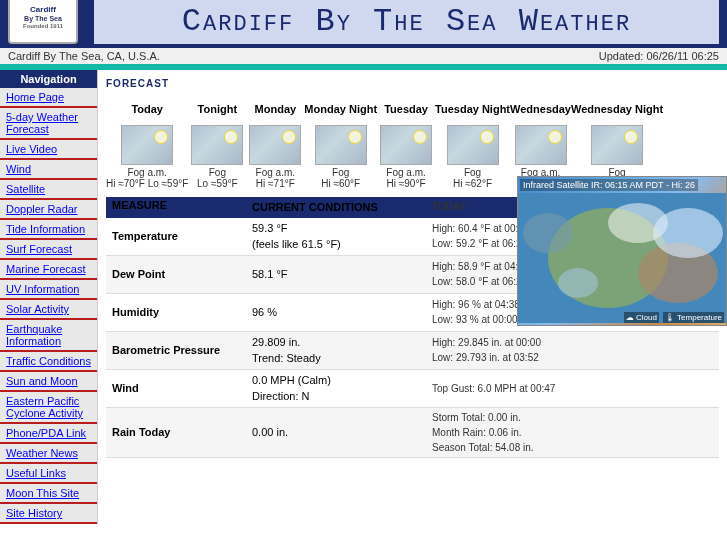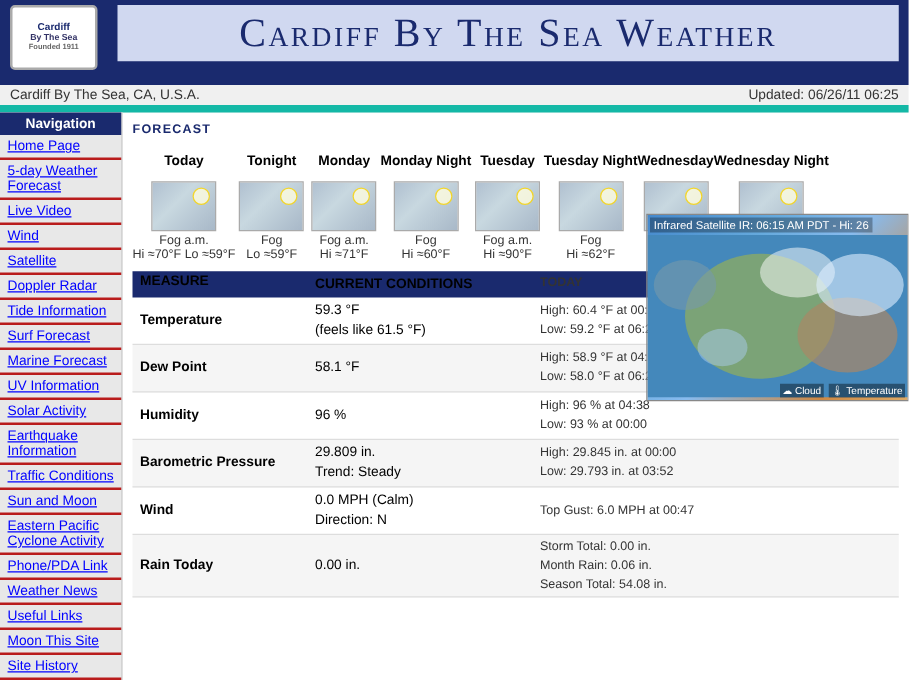--- a/index.html
+++ b/index.html
@@ -1,24 +1,24 @@
 <!DOCTYPE html>
 <html><head>
   <meta charset="utf-8">
   <style>
     * { margin: 0; padding: 0; box-sizing: border-box; }
     body { font-family: Arial, sans-serif; font-size: 12px; background: #fff; width: 727px; }
 
     
     #header {
       display: flex;
-      align-items: flex-start;
+      align-items: flex-end;
       background: #1a2a6e;
       padding: 4px 8px;
-      height: 68px;
+      height: 48px;
     }
     #logo-box {
       width: 70px;
       height: 52px;
       background: #fff;
       border: 2px solid #aaa;
       border-radius: 4px;
       display: flex;
       flex-direction: column;
       align-items: center;
@@ -27,21 +27,21 @@
       flex-shrink: 0;
     }
     #logo-text {
       font-size: 9px;
       color: #1a2a6e;
       font-weight: bold;
       text-align: center;
       line-height: 1.2;
     }
     #site-title {
-      font-family: Liberation Serif, serif;
+      font-family: Liberation Mono, monospace;
       font-size: 32px;
       color: #1a2a6e;
       background: #d0d8f0;
       flex: 1;
       text-align: center;
       letter-spacing: 2px;
       font-variant: small-caps;
       padding: 4px;
     }
 
@@ -140,21 +140,21 @@
     }
     .hi-lo {
       font-size: 10px;
       color: #333;
     }
 
     
     #map-area {
       position: absolute;
       right: 0;
-      top: 81px;
+      top: 106px;
       width: 210px;
       height: 150px;
       background: linear-gradient(135deg, #4488cc 0%, #66aadd 30%, #88bbee 50%, #cc8844 80%, #ddaa66 100%);
       border: 1px solid #888;
       overflow: hidden;
     }
 
     
     #conditions-section {
       margin-top: 4px;

